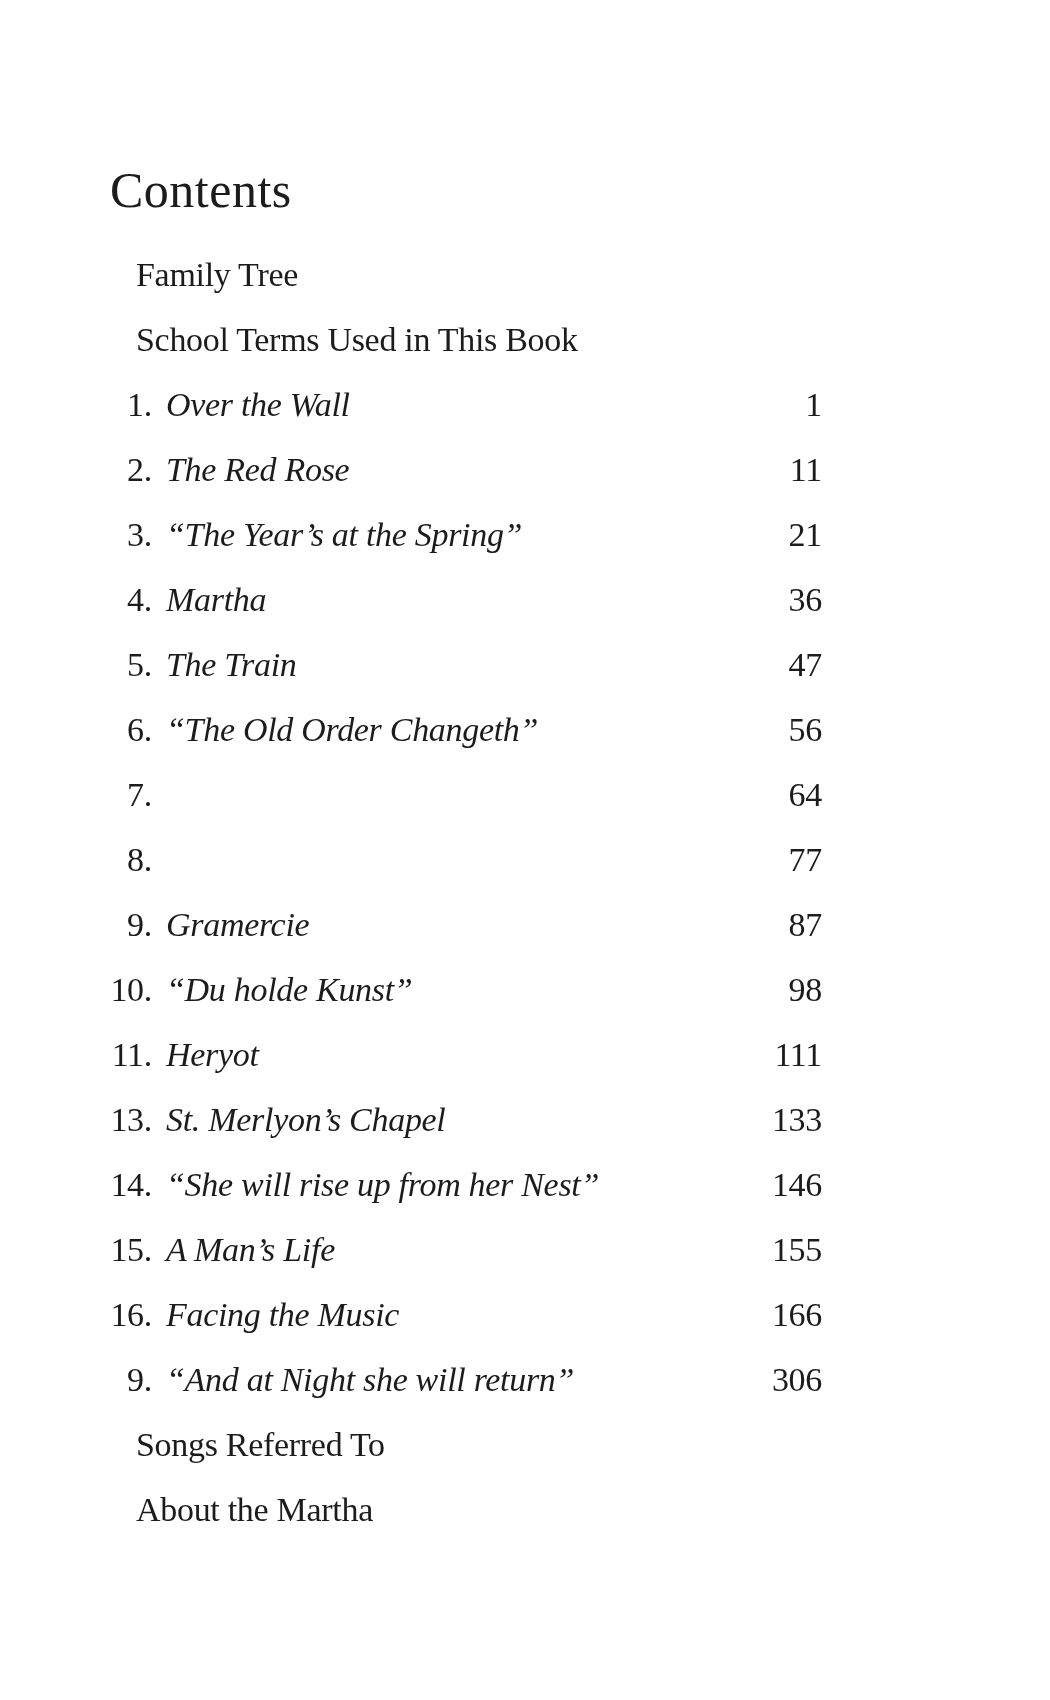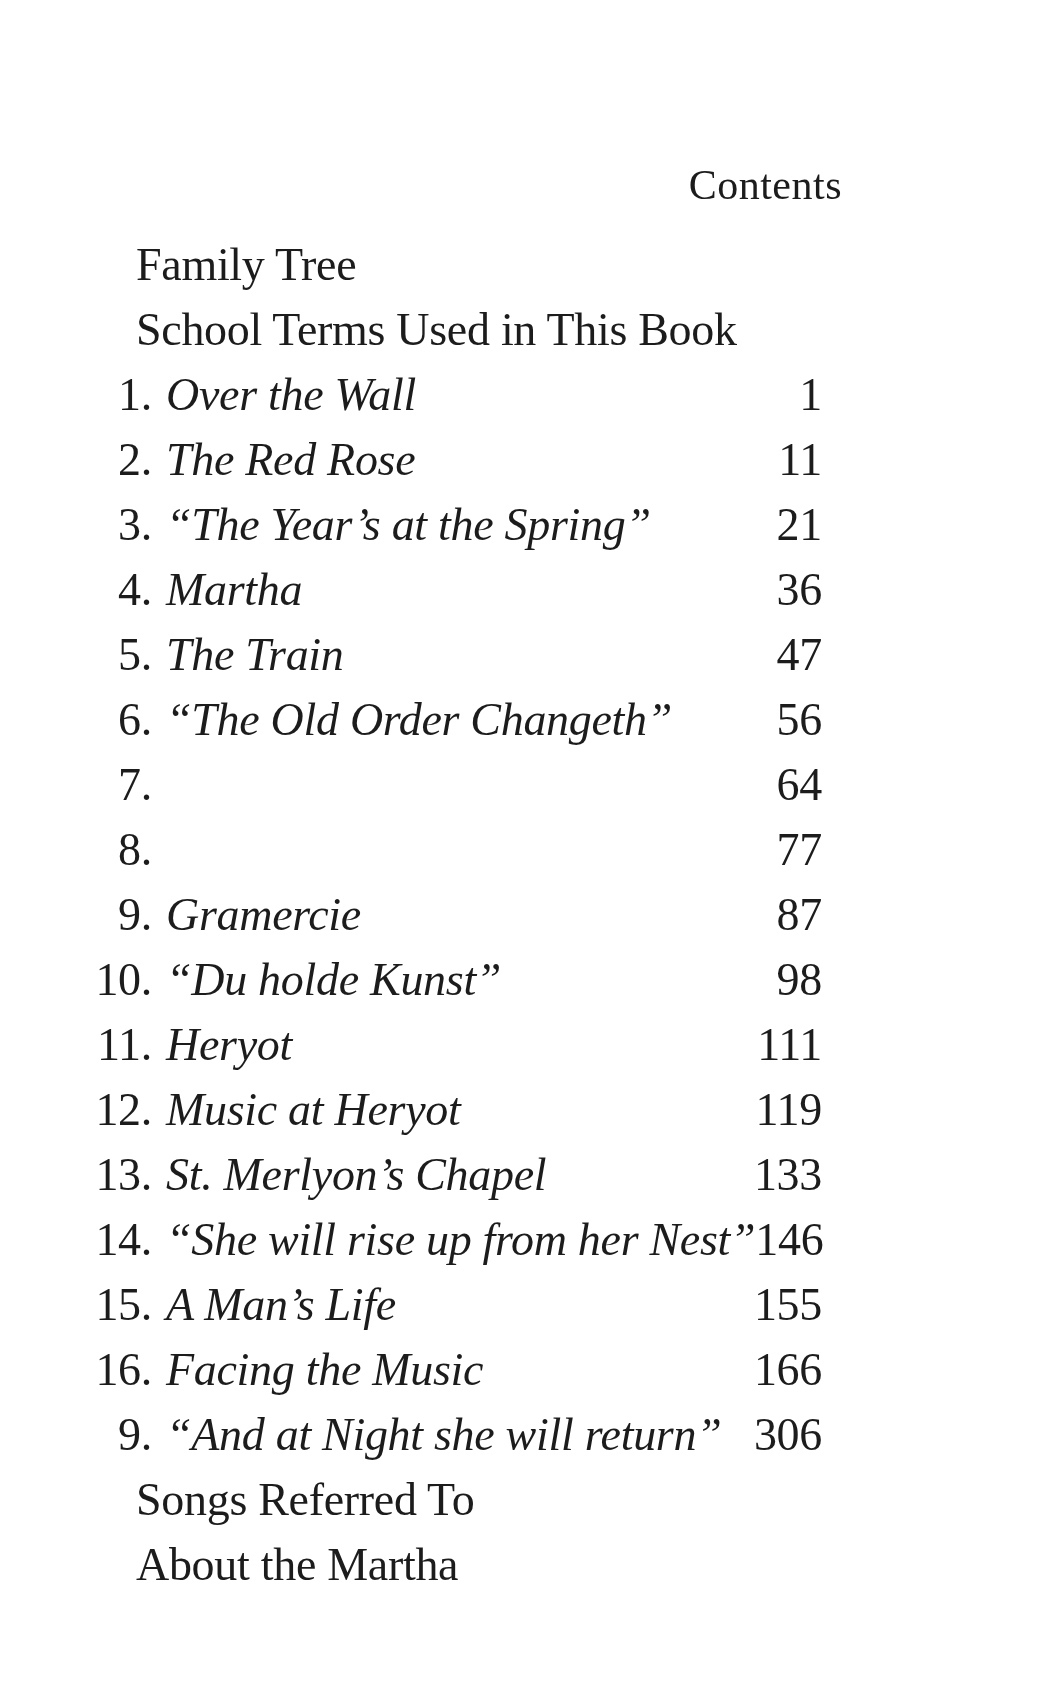--- a/index.html
+++ b/index.html
@@ -14,40 +14,40 @@
     overflow: hidden;
     font-family: "Liberation Serif", "DejaVu Serif", serif;
     color: #1c1c1c;
     -webkit-font-smoothing: antialiased;
   }
   .sheet {
     position: absolute;
     inset: 0;
   }
   h1.contents-title {
-    font-size: 42px;
+    font-size: 50px;
     font-weight: normal;
-    text-align: right;
+    text-align: left;
     margin: 160px 0 0 0;
     padding-left: 20px;
     line-height: 1.2;
     letter-spacing: 0.5px;
     width: 732px;
     margin-left: 90px;
   }
   .toc {
     margin: 22px 0 0 90px;
     width: 732px;
   }
   .row {
     display: flex;
     align-items: flex-start;
     height: 65px;
     line-height: 65px;
-    font-size: 46px;
+    font-size: 34px;
     letter-spacing: -0.3px;
     white-space: nowrap;
   }
   .num {
     flex: 0 0 auto;
     width: 62px;
     text-align: right;
   }
   .row.front .num {
     width: 32px;
@@ -141,25 +141,20 @@
       <span class="ttl it">“Du holde Kunst”</span>
       <span class="pg">98</span>
     </div>
 
     <div class="row">
       <span class="num">11.</span>
       <span class="ttl it">Heryot</span>
       <span class="pg">111</span>
     </div>
 
-    <div class="row">
-      <span class="num">12.</span>
-      <span class="ttl it">Music at Heryot</span>
-      <span class="pg">119</span>
-    </div>
 
     <div class="row">
       <span class="num">13.</span>
       <span class="ttl it">St. Merlyon’s Chapel</span>
       <span class="pg">133</span>
     </div>
 
     <div class="row">
       <span class="num">14.</span>
       <span class="ttl it">“She will rise up from her Nest”</span>

